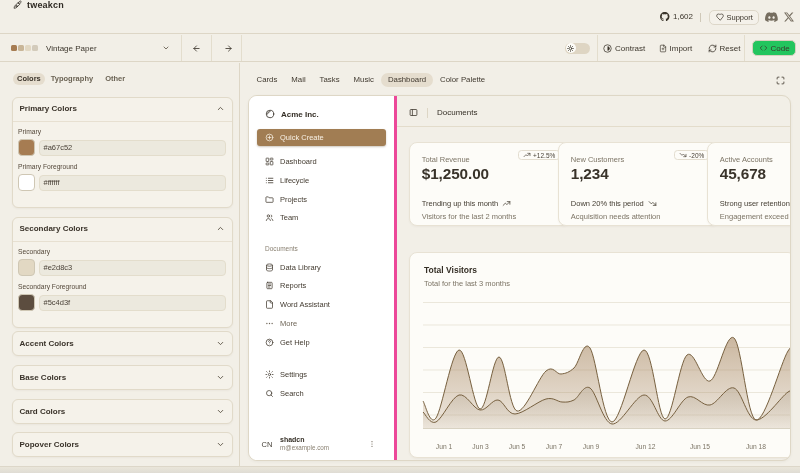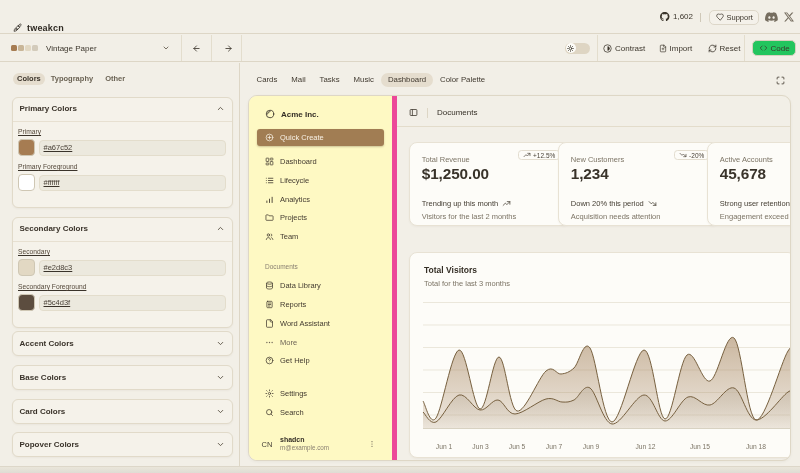--- a/index.html
+++ b/index.html
@@ -1,21 +1,21 @@
 <!DOCTYPE html>
 <html><head>
 <meta charset="utf-8">
 <style>
 * { margin:0; padding:0; box-sizing:border-box; }
 html,body { width:800px; height:473px; overflow:hidden; }
 body { font-family:"Liberation Sans", sans-serif; background:#f2efe7; color:#3a332a; position:relative; }
 svg { display:block; }
 
 #hdr { position:absolute; left:0; top:0; width:800px; height:34px; border-bottom:1px solid #ddd6c6; }
-#logo { position:absolute; left:12px; top:0; height:33px; display:flex; align-items:flex-end; gap:5px; font-size:9px; font-weight:700; color:#2f2a23; letter-spacing:.2px;}
+#logo { position:absolute; left:12px; top:0; height:33px; display:flex; align-items:flex-start; gap:5px; font-size:9px; font-weight:700; color:#2f2a23; letter-spacing:.2px;}
 #star { position:absolute; left:660px; top:0; height:33px; display:flex; align-items:center; gap:3.5px; font-size:8px; font-weight:500; color:#3c362c;}
 #hsep1 { position:absolute; left:700px; top:13px; width:1px; height:9px; background:#cfc8b8;}
 #support { position:absolute; left:709px; top:9.5px; height:15px; display:flex; align-items:center; gap:3px; font-size:7.5px; font-weight:500; color:#3c362c; border:1px solid #ddd7c9; border-radius:5px; padding:0 5.5px; background:#f4f1ea;}
 #disc { position:absolute; left:765px; top:12px; }
 #xlogo { position:absolute; left:783.5px; top:12px; }
 
 #tbar { position:absolute; left:0; top:35px; width:800px; height:27px; border-bottom:1px solid #ddd6c6; }
 .swatches { position:absolute; left:11px; top:10px; display:flex; gap:1px;}
 .sw { width:6px; height:6px; border-radius:1.5px; }
 #tname { position:absolute; left:46px; top:0; height:26px; display:flex; align-items:center; font-size:8px; font-weight:500; color:#3c362c; }
@@ -27,21 +27,21 @@
 .tact { position:absolute; top:0; height:26px; display:flex; align-items:center; gap:3px; font-size:8px; font-weight:500; color:#3c362c; }
 #codebtn { position:absolute; left:752px; top:5px; height:16px; display:flex; align-items:center; gap:3px; font-size:8px; font-weight:500; color:#3c362c; border:1px solid #d8d1c0; background:#22c55e; border-radius:5px; padding:0 5.5px;}
 
 #lpanel { position:absolute; left:0; top:63px; width:240px; height:410px; border-right:1px solid #ddd6c6; background:#f2efe7;}
 #ltabs { display:flex; align-items:center; padding:10px 13px 7px 13px; font-size:7.5px; color:#6b6354; font-weight:600;}
 .ltab { padding:2px 5px; border-radius:999px; line-height:8px;}
 .ltab.on { background:#e5ddce; color:#3a332a; }
 .card { position:absolute; left:12px; width:221px; background:#f5f2ea; border:1px solid #e1dac9; border-radius:6px; box-shadow:0 1px 2px rgba(90,80,60,.05);}
 .chead { height:23px; display:flex; align-items:center; justify-content:space-between; padding:0 7px 3px 6.5px; font-size:8px; font-weight:700; color:#3a332a; }
 .chev { color:#5a5244; }
-.cbody { border-top:1px solid #e7e0d1; padding:6px 6px 16px 6px;text-decoration:underline; }
+.cbody { border-top:1px solid #e7e0d1; padding:6px 6px 16px 6px; }
 .flabel { font-size:6.7px; color:#55493b; font-weight:500; line-height:8px; margin:0 0 3px 0;}
 .crow { display:flex; align-items:center; gap:5px; margin-bottom:7px;}
 .csw { width:17px; height:17px; border-radius:4px; border:1px solid #cfc7b4; flex:none;}
 .cinput { flex:1; height:16px; background:#ece9de; border:1px solid #e3ddcc; border-radius:4px; font-size:7.5px; color:#4a4238; display:flex; align-items:center; padding-left:6px;}
 </style>
 </head>
 <body>
 
 <div id="hdr">
   <div id="logo">
@@ -208,21 +208,21 @@
         </svg>
     </div>
   </div>
 </div>
 
 <style>
 #ptabs { position:absolute; left:240px; top:64.5px; width:560px; height:31px; display:flex; align-items:center; font-size:7.8px; font-weight:500; color:#3f382e;}
 .ptab { padding:3px 6.5px; border-radius:999px; line-height:8px; margin-left:1px;}
 .ptab.on { background:#e5ddce; }
 #pv { position:absolute; left:248px; top:95px; width:543px; height:366px; border:1px solid #ded7c6; border-radius:9px; background:#f2efe7; overflow:hidden; box-shadow:0 1px 3px rgba(90,80,60,.06);}
-#psb { position:absolute; left:0; top:0; width:148px; height:366px; background:#fef9c3; border-right:5px solid #ec4899;}
+#psb { position:absolute; left:0; top:0; width:148px; height:366px; background:#ffffff; border-right:3px solid #ec4899;}
 .nav { display:flex; align-items:center; gap:6px; font-size:7.5px; font-weight:500; color:#433b30; padding:0 8px; height:18.7px; margin:0 8px;}
 .nav svg { flex:none; }
 #acme { display:flex; align-items:center; gap:6px; font-size:8px; font-weight:600; color:#352f26; padding:0 8px; height:18.7px; margin:9px 8px 0 8px;}
 #qc { display:flex; align-items:center; gap:6px; font-size:7.5px; font-weight:500; color:#f8f1e5; background:#a17d53; border-radius:3px; margin:5px 8px 0 8px; padding:0 8px; height:17px; box-shadow:0 1px 2px rgba(90,70,40,.3);}
 .navlab { font-size:6.5px; color:#8a8172; margin:17.5px 16px 5.3px 16px; font-weight:500; height:8px; line-height:8px;}
 #psb-foot { position:absolute; left:0; top:333px; width:148px; height:30px; display:flex; align-items:center; padding:0 10px; gap:5px;}
 #avatar { width:16px; height:16px; border-radius:5px; color:#453f36; font-size:7.5px; font-weight:400; display:flex; align-items:center; justify-content:center; letter-spacing:.2px;}
 #pmain { position:absolute; left:148px; top:0; width:395px; height:366px; }
 #pmhead { height:31px; border-bottom:1px solid #e3dccb; display:flex; align-items:center; padding:3px 12px 0 12px; gap:9px;}
 #pmhead .t { font-size:8px; font-weight:500; color:#352f26;}
@@ -270,23 +270,20 @@
     </div>
     <div class="nav" style="margin-top:6.7px;"><svg width="9" height="9" viewBox="0 0 24 24" fill="none" stroke="#433b30" stroke-width="2" stroke-linejoin="round">
           <rect x="3" y="3" width="7" height="9" rx="1"></rect>
           <rect x="14" y="3" width="7" height="5" rx="1"></rect>
           <rect x="14" y="12" width="7" height="9" rx="1"></rect>
           <rect x="3" y="16" width="7" height="5" rx="1"></rect>
         </svg>Dashboard</div>
     <div class="nav"><svg width="9" height="9" viewBox="0 0 24 24" fill="none" stroke="#433b30" stroke-width="2.2" stroke-linecap="round">
           <path d="M3.5 6h.01M3.5 12h.01M3.5 18h.01M9 6h12M9 12h12M9 18h12"></path>
         </svg>Lifecycle</div>
-    <div class="nav"><svg width="9" height="9" viewBox="0 0 24 24" fill="none" stroke="#433b30" stroke-width="2.4" stroke-linecap="round">
-          <path d="M5 20v-4M12 20v-9M19 20V6"></path>
-        </svg>Analytics</div>
     <div class="nav"><svg width="9" height="9" viewBox="0 0 24 24" fill="none" stroke="#433b30" stroke-width="2" stroke-linejoin="round">
           <path d="M4 5h5l2 2.5h9a1.5 1.5 0 0 1 1.5 1.5v9A1.5 1.5 0 0 1 20 19.5H4A1.5 1.5 0 0 1 2.5 18V6.5A1.5 1.5 0 0 1 4 5Z"></path>
         </svg>Projects</div>
     <div class="nav"><svg width="9" height="9" viewBox="0 0 24 24" fill="none" stroke="#433b30" stroke-width="2" stroke-linecap="round">
           <circle cx="9" cy="8" r="3.2"></circle>
           <path d="M3.5 20c0-3 2.5-5 5.5-5s5.5 2 5.5 5"></path>
           <path d="M16.5 5.3a3.2 3.2 0 0 1 0 5.8M17.5 15.2c2 .7 3.5 2.4 3.5 4.8"></path>
         </svg>Team</div>
     <div class="navlab">Documents</div>
     <div class="nav"><svg width="9" height="9" viewBox="0 0 24 24" fill="none" stroke="#433b30" stroke-width="2">

